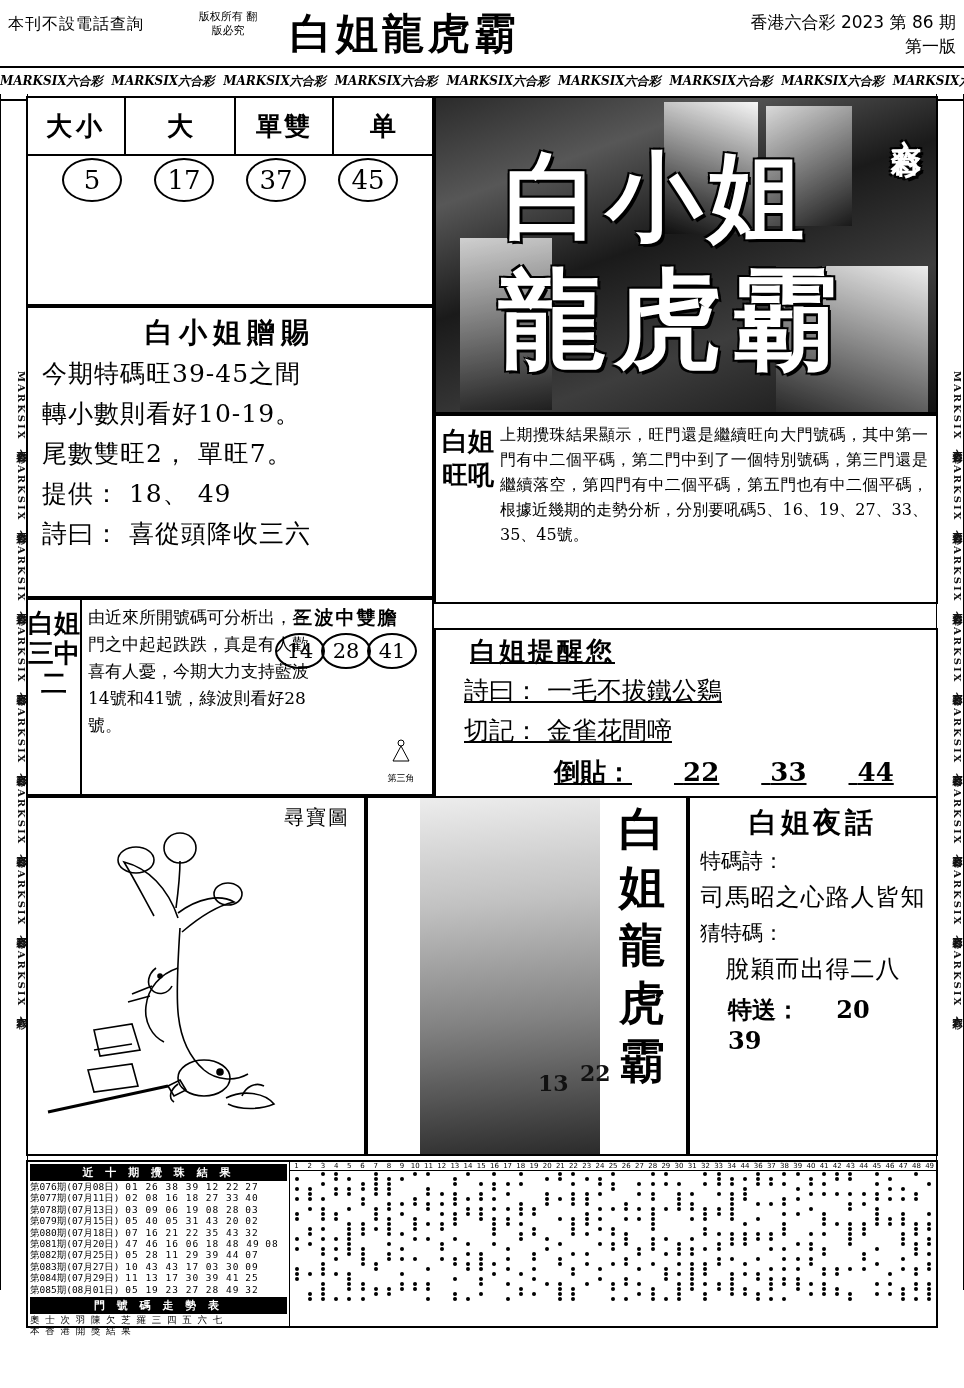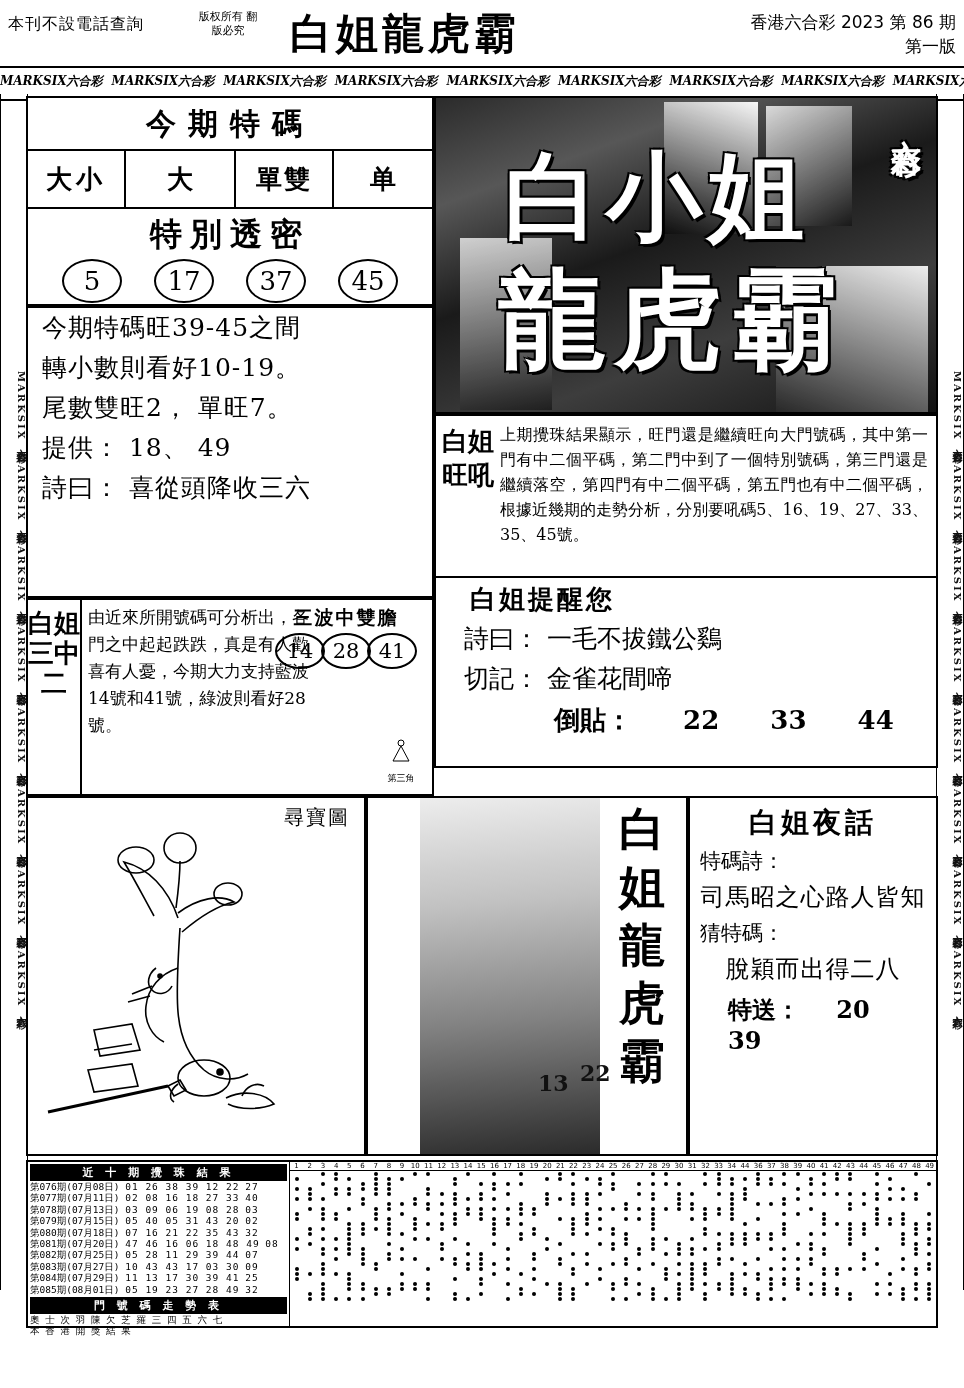--- a/index.html
+++ b/index.html
@@ -85,21 +85,21 @@
   .lw2{left:62px;top:150px;font-size:108px;letter-spacing:8px;}
   .lw3{right:10px;top:18px;font-size:30px;writing-mode:vertical-rl;letter-spacing:4px;}
 
   
   #boxWang{left:408px;top:318px;width:504px;height:190px;}
   .wang-wrap{display:flex;height:100%;}
   .wang-label{width:64px;border-right:0;font-size:26px;font-weight:bold;text-align:center;line-height:34px;padding-top:8px;font-family:"DejaVu Serif",serif;}
   .wang-body{flex:1;padding:6px 8px 0 0;font-size:16px;line-height:25px;text-align:justify;font-family:"DejaVu Serif",serif;}
 
   
-  #boxRemind{left:408px;top:480px;width:504px;height:192px;}
+  #boxRemind{left:408px;top:532px;width:504px;height:192px;text-decoration:underline;}
   .remind-title{font-size:26px;font-weight:bold;letter-spacing:3px;padding:4px 0 2px 34px;font-family:"DejaVu Serif",serif;}
   .remind-line{font-size:25px;line-height:40px;padding-left:28px;font-family:"DejaVu Serif",serif;}
   .remind-bottom{font-size:26px;font-weight:bold;padding-left:118px;margin-top:4px;font-family:"DejaVu Serif",serif;}
   .remind-bottom span{margin-right:42px;}
 
   
   #boxTreasure{left:0;top:700px;width:340px;height:360px;}
   .tr-title{position:absolute;right:14px;top:6px;font-size:20px;font-family:"DejaVu Serif",serif;letter-spacing:2px;}
 
   #boxGirl{left:340px;top:700px;width:322px;height:360px;overflow:hidden;}
@@ -159,37 +159,36 @@
   </div>
 
   <div class="band" id="topBand"><span>MARKSIX六合彩</span><span>MARKSIX六合彩</span><span>MARKSIX六合彩</span><span>MARKSIX六合彩</span><span>MARKSIX六合彩</span><span>MARKSIX六合彩</span><span>MARKSIX六合彩</span><span>MARKSIX六合彩</span><span>MARKSIX六合彩</span></div>
 
   <div class="rail left">MARKSIX六合彩 MARKSIX六合彩 MARKSIX六合彩 MARKSIX六合彩 MARKSIX六合彩 MARKSIX六合彩 MARKSIX六合彩 MARKSIX六合彩</div>
   <div class="rail right">MARKSIX六合彩 MARKSIX六合彩 MARKSIX六合彩 MARKSIX六合彩 MARKSIX六合彩 MARKSIX六合彩 MARKSIX六合彩 MARKSIX六合彩</div>
 
   <div class="main">
 
     <div class="box" id="boxTopLeft">
-      <div class="tl-title">今期特碼</div>
       <div class="tl-row">
         <div class="tl-cell tl-c1">大小</div>
         <div class="tl-cell tl-c2">大</div>
         <div class="tl-cell tl-c3">單雙</div>
         <div class="tl-cell tl-c4">单</div>
       </div>
-      <div class="tl-sub">特別透密</div>
       <div class="balls">
         <div class="ball">5</div>
         <div class="ball">17</div>
         <div class="ball">37</div>
         <div class="ball">45</div>
       </div>
     </div>
 
     <div class="box" id="boxGift">
+      <div class="gift-title">白小姐贈賜</div>
       <div class="gift-line">今期特碼旺39-45之間</div>
       <div class="gift-line">轉小數則看好10-19。</div>
       <div class="gift-line">尾數雙旺2， 單旺7。</div>
       <div class="gift-line">提供： 18、 49</div>
       <div class="gift-line">詩曰： 喜從頭降收三六</div>
     </div>
 
     <div class="box" id="boxThree">
       <div class="three-wrap">
         <div class="three-label">白姐三中二</div>

